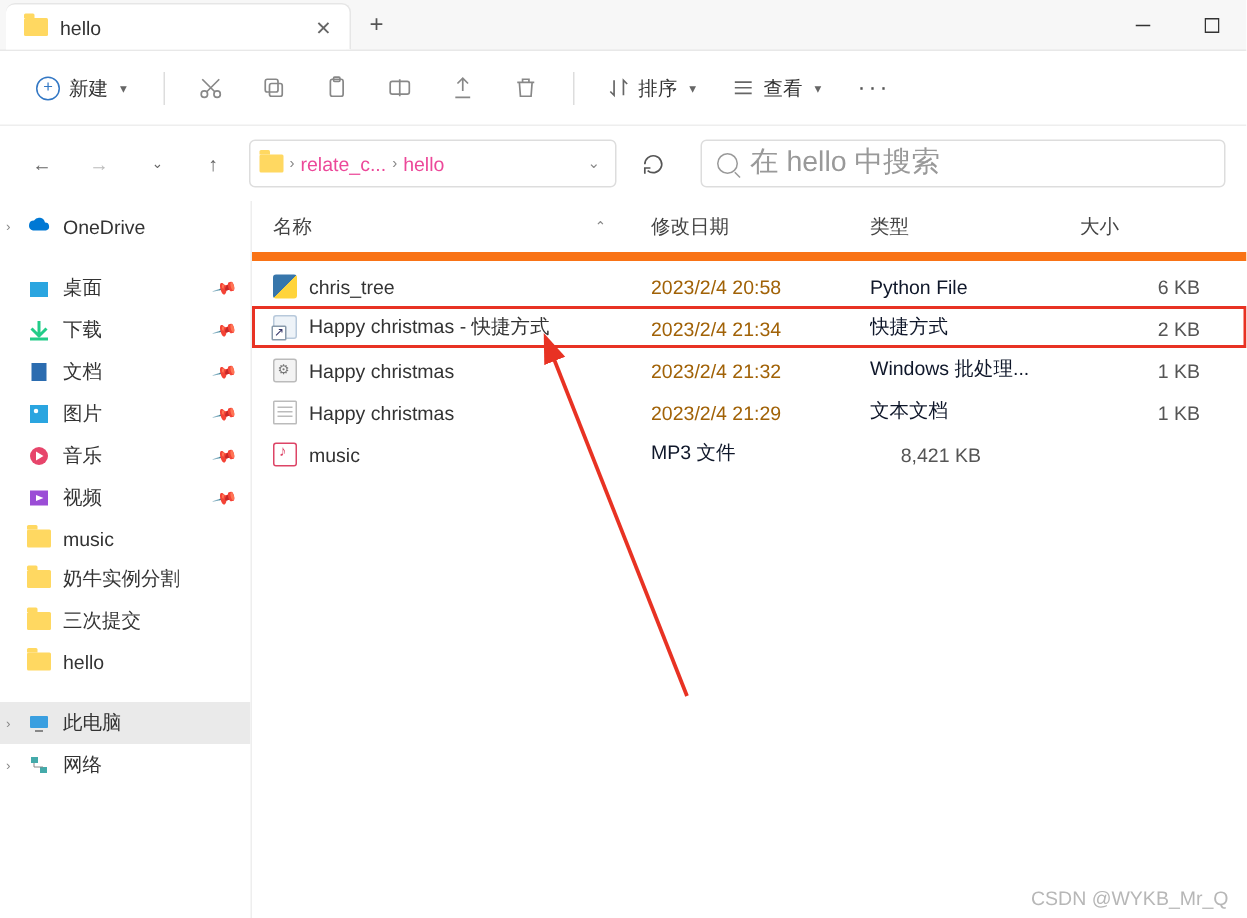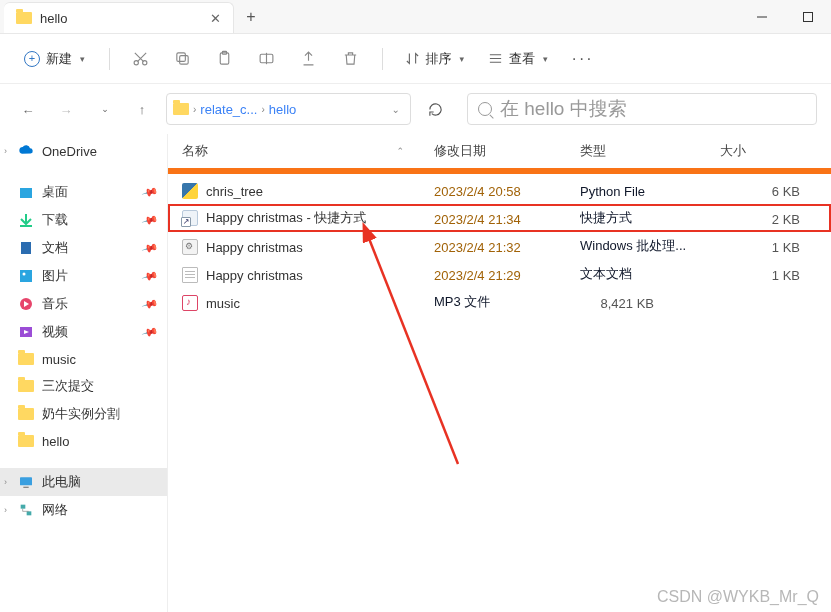--- a/index.html
+++ b/index.html
@@ -28,21 +28,21 @@
 .tb-text { display:flex; align-items:center; gap:6px; padding:6px 10px; cursor:pointer; border-radius:4px; }
 .tb-more { font-size:16px; letter-spacing:2px; color:#555; padding:4px 10px; cursor:pointer; }
 
 
 .navrow { height:50px; display:flex; align-items:center; padding:0 14px; gap:10px; }
 .nav-btn { width:28px; height:28px; display:flex; align-items:center; justify-content:center; color:#666; cursor:pointer; border-radius:4px; }
 .nav-btn.disabled { color:#bbb; }
 .addrbar { flex:0 0 245px; height:32px; border:1px solid #ddd; border-radius:4px; display:flex; align-items:center; padding:0 6px; gap:4px; }
 .addrbar .folder-icon-sm { width:16px; height:12px; background:#ffd861; border-radius:1px; position:relative; flex-shrink:0; }
 .addrbar .folder-icon-sm::before { content:""; position:absolute; top:-3px; left:0; width:7px; height:3px; background:#ffd861; border-radius:1px 1px 0 0;}
-.crumb { display:flex; align-items:center; gap:4px; color:#3b82f6; cursor:pointer; max-width:80px; overflow:hidden; text-overflow:ellipsis; white-space:nowrap; }
+.crumb { display:flex; align-items:center; gap:4px; color:#ec4899; cursor:pointer; max-width:80px; overflow:hidden; text-overflow:ellipsis; white-space:nowrap; }
 .crumb-sep { color:#888; font-size:10px; }
 .addr-drop { margin-left:auto; color:#888; font-size:10px; padding:0 4px; cursor:pointer; }
 .refresh-btn { width:28px; height:28px; display:flex; align-items:center; justify-content:center; color:#555; cursor:pointer; }
 .searchbox { flex:1; height:32px; border:1px solid #ddd; border-radius:4px; display:flex; align-items:center; padding:0 10px; gap:8px; color:#888; margin-left:8px; }
 .searchbox input { border:none; outline:none; flex:1; font-size:19px; color:#ef4444; background:transparent; }
 .searchbox input::placeholder { color:#999; }
 .search-icon { width:14px; height:14px; border:1.3px solid #999; border-radius:50%; position:relative; }
 .search-icon::after { content:""; position:absolute; width:5px; height:1.3px; background:#999; bottom:-2px; right:-3px; transform:rotate(45deg); }
 
 
@@ -79,21 +79,21 @@
 .file-icon.bat { background:#f3f3f3; border:1px solid #bbb; border-radius:2px; position:relative; }
 .file-icon.bat::after{content:"⚙";font-size:9px;position:absolute;top:1px;left:2px;color:#777;}
 .file-icon.txt { background:#fff; border:1px solid #bbb; border-radius:1px; position:relative; }
 .file-icon.txt::after{content:"";position:absolute;top:3px;left:2px;right:2px;height:1px;background:#bbb;box-shadow:0 3px 0 #bbb,0 6px 0 #bbb;}
 .file-icon.mp3 { background:#fff; border:1px solid #d46; border-radius:2px; position:relative; }
 .file-icon.mp3::after{content:"♪";color:#d46;font-size:10px;position:absolute;top:0;left:3px;}
 
 
 .arrow-svg { position:absolute; left:0; top:0; pointer-events:none; }
 
-.watermark { position:absolute; bottom:6px; right:12px; color:#b7b7b7; font-size:16px; }
+.watermark { position:absolute; bottom:6px; right:12px; color:#b7b7b7; font-size:13px; }
 </style>
 </head>
 <body>
 
 <div class="titlebar">
   <div class="tab">
     <span class="folder-icon"></span>
     <span class="tab-title">hello</span>
     <span class="tab-close">✕</span>
   </div>
@@ -272,27 +272,27 @@
         <div class="sb-item">
       <span class="sb-icon">
             <span class="sb-folder"></span>
           </span>
       <span>music</span>
     </div>
         <div class="sb-item">
       <span class="sb-icon">
             <span class="sb-folder"></span>
           </span>
+      <span>奶牛实例分割</span>
+    </div>
+        <div class="sb-item">
+      <span class="sb-icon">
+            <span class="sb-folder"></span>
+          </span>
       <span>三次提交</span>
-    </div>
-        <div class="sb-item">
-      <span class="sb-icon">
-            <span class="sb-folder"></span>
-          </span>
-      <span>奶牛实例分割</span>
     </div>
         <div class="sb-item">
       <span class="sb-icon">
             <span class="sb-folder"></span>
           </span>
       <span>hello</span>
     </div>
       </div>
     <div class="sb-spacer"></div>
     <div class="sb-item selected">

